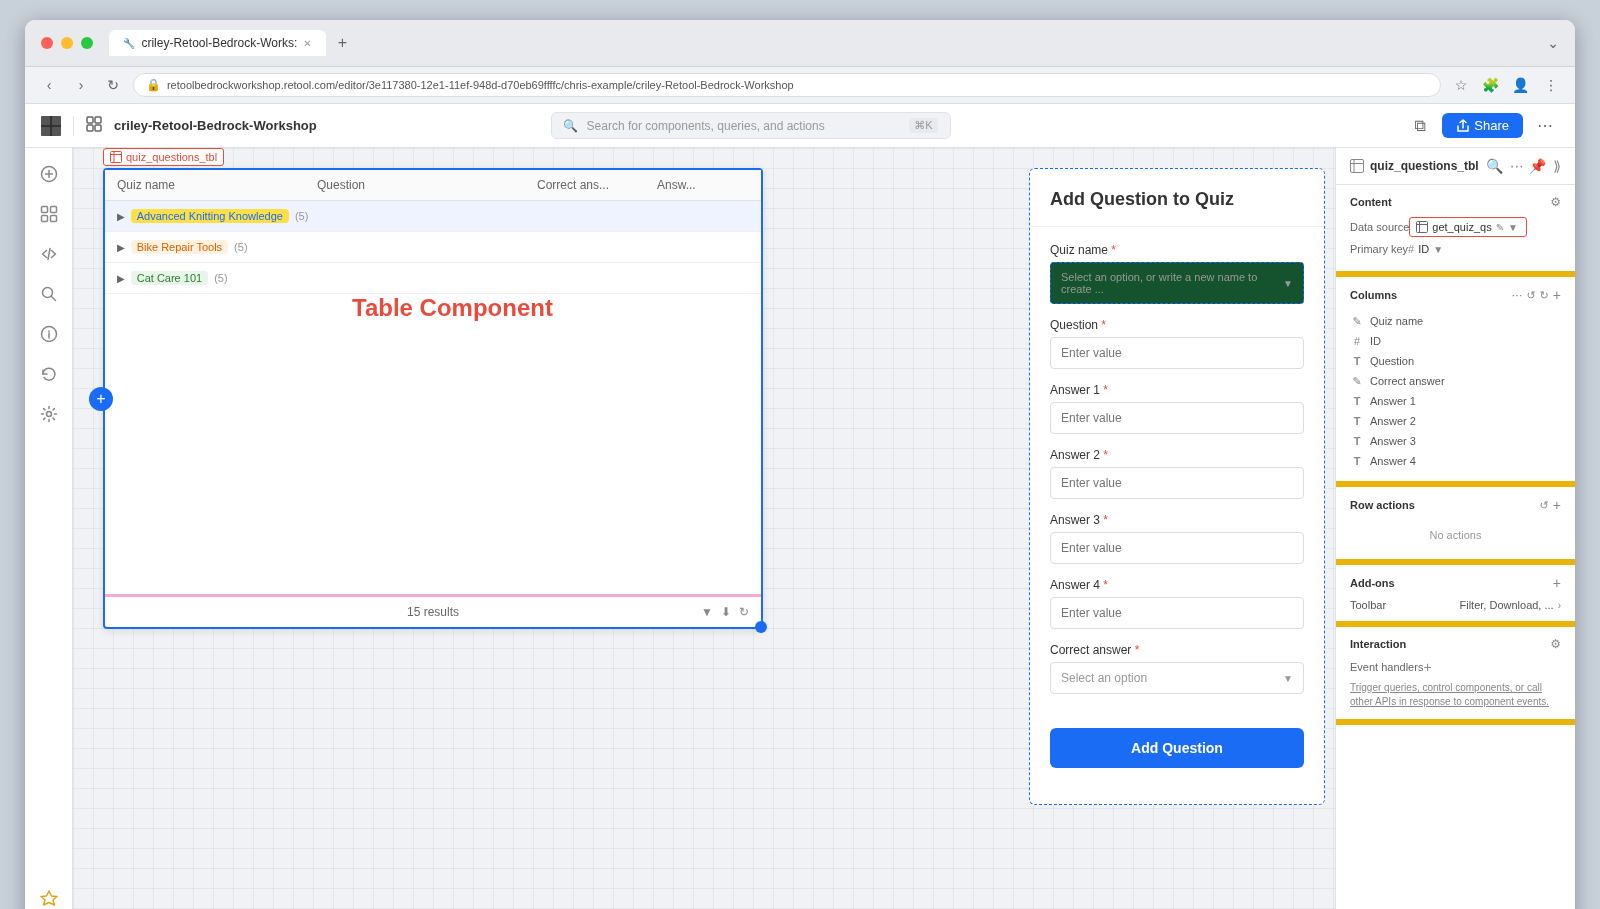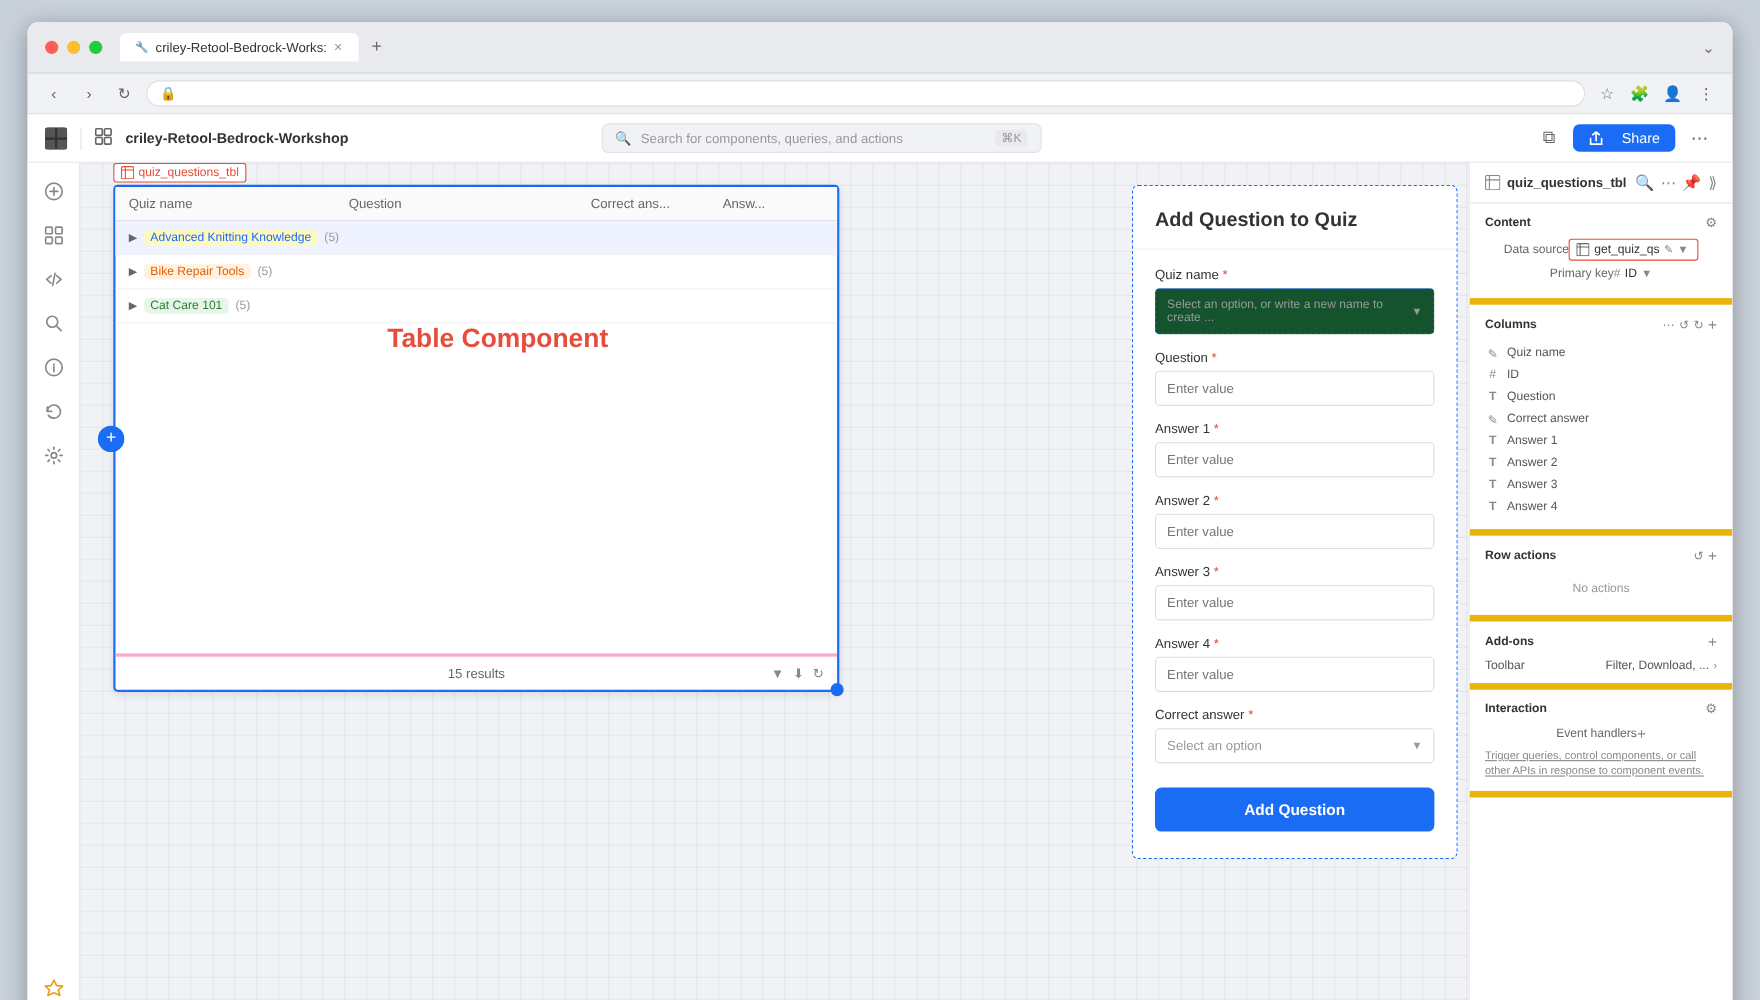--- a/index.html
+++ b/index.html
@@ -22,73 +22,73 @@
     .toolbar-icons { display: flex; gap: 6px; align-items: center; }
     .toolbar-icon-btn { background: none; border: none; color: #666; font-size: 14px; cursor: pointer; width: 24px; height: 24px; display: flex; align-items: center; justify-content: center; }
 
     
     .app-container { display: flex; height: 780px; background: #f5f6f8; }
     .app-header { background: #fff; border-bottom: 1px solid #e0e2e5; padding: 0 16px; display: flex; align-items: center; gap: 12px; height: 44px; }
     .app-logo { width: 20px; height: 20px; background: #333; border-radius: 3px; display: flex; align-items: center; justify-content: center; color: #fff; font-size: 10px; }
     .app-title { font-size: 13px; font-weight: 600; color: #333; }
     .header-search { flex: 1; max-width: 400px; margin: 0 auto; background: #f0f2f5; border: 1px solid #e0e2e5; border-radius: 6px; padding: 5px 12px; font-size: 12px; color: #666; display: flex; align-items: center; gap: 8px; }
     .header-right { display: flex; align-items: center; gap: 8px; margin-left: auto; }
-    .share-btn { background: #1a6cf5; color: #fff; border: none; border-radius: 6px; padding: 5px 14px; font-size: 13px; font-weight: 500; cursor: pointer; display: flex; align-items: center; gap: 16px; }
+    .share-btn { background: #1a6cf5; color: #fff; border: none; border-radius: 6px; padding: 5px 14px; font-size: 13px; font-weight: 500; cursor: pointer; display: flex; align-items: center; gap: 4px; }
     .header-icon-btn { background: none; border: none; color: #666; font-size: 16px; cursor: pointer; width: 28px; height: 28px; display: flex; align-items: center; justify-content: center; }
 
     
     .left-sidebar { width: 48px; background: #fff; border-right: 1px solid #e0e2e5; display: flex; flex-direction: column; align-items: center; padding: 8px 0; gap: 4px; }
     .sidebar-icon { width: 36px; height: 36px; display: flex; align-items: center; justify-content: center; border-radius: 6px; color: #666; font-size: 16px; cursor: pointer; }
 
     
     .main-canvas { flex: 1; background: #f0f2f5; overflow: hidden; position: relative; }
     .canvas-grid { width: 100%; height: 100%; background-image: linear-gradient(rgba(0,0,0,0.05) 1px, transparent 1px), linear-gradient(90deg, rgba(0,0,0,0.05) 1px, transparent 1px); background-size: 20px 20px; position: relative; }
 
     
     .table-component { position: absolute; left: 30px; top: 20px; width: 660px; background: #fff; border: 2px solid #1a6cf5; border-radius: 4px; box-shadow: 0 2px 8px rgba(0,0,0,0.1); }
     .component-label { position: absolute; top: -22px; left: -2px; background: #fff; border: 1.5px solid #e74c3c; color: #e74c3c; font-size: 11px; padding: 2px 6px; border-radius: 3px; font-weight: 500; display: flex; align-items: center; gap: 4px; }
     .table-header-row { display: flex; padding: 8px 12px; border-bottom: 1px solid #e0e2e5; background: #fafafa; font-size: 12px; font-weight: 500; color: #666; }
     .col-quiz-name { flex: 0 0 200px; }
     .col-question { flex: 0 0 220px; }
     .col-correct { flex: 0 0 120px; }
     .col-answer { flex: 1; }
     .table-group-row { display: flex; align-items: center; padding: 8px 12px; border-bottom: 1px solid #f0f0f0; font-size: 12px; }
     .group-expand { color: #666; font-size: 10px; margin-right: 6px; cursor: pointer; }
-    .group-badge { background: #fef9c3; color: #1a6cf5; border-radius: 4px; padding: 1px 6px; font-size: 11px; font-weight: 500; }
+    .group-badge { background: #fde047; color: #1a6cf5; border-radius: 4px; padding: 1px 6px; font-size: 11px; font-weight: 500; }
     .group-badge.orange { background: #fff3e0; color: #e65c00; }
     .group-badge.green { background: #e8f5e9; color: #2e7d32; }
     .group-count { color: #999; font-size: 11px; margin-left: 6px; }
     .table-empty-area { height: 300px; display: flex; align-items: flex-start; justify-content: center; margin-left: 39px; }
     .table-component-label { color: #e74c3c; font-size: 24px; font-weight: 700; }
     .table-footer { display: flex; align-items: center; justify-content: center; padding: 8px 12px; border-top: 3px solid #f9a8d4; font-size: 12px; color: #666; position: relative; }
     .table-footer-icons { position: absolute; right: 12px; display: flex; gap: 8px; color: #888; }
     .resize-handle { position: absolute; bottom: -6px; right: -6px; width: 12px; height: 12px; background: #1a6cf5; border-radius: 50%; cursor: se-resize; }
     .add-handle { position: absolute; left: -16px; top: 50%; transform: translateY(-50%); width: 24px; height: 24px; background: #1a6cf5; border-radius: 50%; display: flex; align-items: center; justify-content: center; color: #fff; font-size: 16px; cursor: pointer; }
 
     
     .form-panel { position: absolute; right: 10px; top: 20px; width: 296px; background: #fff; border: 1.5px dashed #1a6cf5; border-radius: 6px; padding: 0; overflow: hidden; }
     .form-title { font-size: 18px; font-weight: 700; color: #333; padding: 20px 20px 16px; border-bottom: 1px solid #f0f0f0; }
     .form-body { padding: 16px 20px; }
     .form-group { margin-bottom: 14px; }
     .form-label { font-size: 12px; font-weight: 500; color: #333; margin-bottom: 5px; }
     .form-label .required { color: #e74c3c; }
     .form-input { width: 100%; border: 1px dashed #1a6cf5; border-radius: 4px; padding: 8px 10px; font-size: 12px; color: #999; background: #14532d; }
     .form-input-solid { width: 100%; border: 1px solid #ddd; border-radius: 4px; padding: 8px 10px; font-size: 12px; color: #999; background: #fff; }
-    .add-question-btn { width: 100%; background: #1a6cf5; color: #fff; border: none; border-radius: 6px; padding: 12px; font-size: 14px; font-weight: 600; cursor: pointer; margin: 8px 0; }
+    .add-question-btn { width: 100%; background: #1a6cf5; color: #fff; border: none; border-radius: 6px; padding: 12px; font-size: 14px; font-weight: 600; cursor: pointer; margin: 20px 0; }
 
     
     .right-panel { width: 240px; background: #fff; border-left: 1px solid #e0e2e5; overflow-y: auto; font-size: 12px; }
     .right-panel-header { padding: 10px 14px; border-bottom: 1px solid #e0e2e5; display: flex; align-items: center; gap: 6px; }
     .right-panel-title { font-size: 12px; font-weight: 600; color: #333; flex: 1; }
     .right-panel-icons { display: flex; gap: 6px; color: #888; }
     .section { border-bottom: 6px solid #eab308; padding: 10px 14px; }
     .section-header { display: flex; align-items: center; justify-content: space-between; margin-bottom: 8px; }
     .section-title { font-size: 11px; font-weight: 600; color: #333; }
     .section-icons { display: flex; gap: 4px; color: #888; font-size: 11px; }
-    .field-row { display: flex; align-items: center; justify-content: center; margin-bottom: 6px; }
+    .field-row { display: flex; align-items: center; justify-content: flex-start; margin-bottom: 6px; }
     .field-label { color: #666; font-size: 11px; }
     .field-value { font-size: 11px; color: #333; display: flex; align-items: center; gap: 4px; }
     .field-value-dropdown { background: #fff; border: 1px solid #e74c3c; border-radius: 3px; padding: 3px 8px 3px 6px; color: #333; font-size: 11px; display: flex; align-items: center; gap: 4px; }
     .columns-list { }
     .column-item { display: flex; align-items: center; gap: 6px; padding: 3px 0; font-size: 11px; color: #555; }
     .col-icon { width: 14px; height: 14px; display: flex; align-items: center; justify-content: center; color: #999; font-size: 10px; }
     .no-actions { text-align: center; color: #999; font-size: 11px; padding: 8px 0; }
     .addon-row { display: flex; align-items: center; justify-content: space-between; }
     .addon-label { color: #555; font-size: 11px; }
     .addon-value { color: #555; font-size: 11px; display: flex; align-items: center; gap: 4px; }
@@ -114,20 +114,21 @@
     <button class="tab-new">+</button>
     <div style="margin-left:auto;color:#666;font-size:14px;cursor:pointer;">⌄</div>
   </div>
 
   <div class="browser-toolbar">
     <button class="nav-btn">‹</button>
     <button class="nav-btn">›</button>
     <button class="nav-btn">↻</button>
     <div class="address-bar">
       <span style="color:#555;font-size:12px;">🔒</span>
+      <span>retoolbedrockworkshop.retool.com/editor/3e117380-12e1-11ef-948d-d70eb69ffffc/chris-example/criley-Retool-Bedrock-Workshop</span>
     </div>
     <div class="toolbar-icons">
       <button class="toolbar-icon-btn">☆</button>
       <button class="toolbar-icon-btn">🧩</button>
       <button class="toolbar-icon-btn">👤</button>
       <button class="toolbar-icon-btn">⋮</button>
     </div>
   </div>
 
   <div class="app-header">

